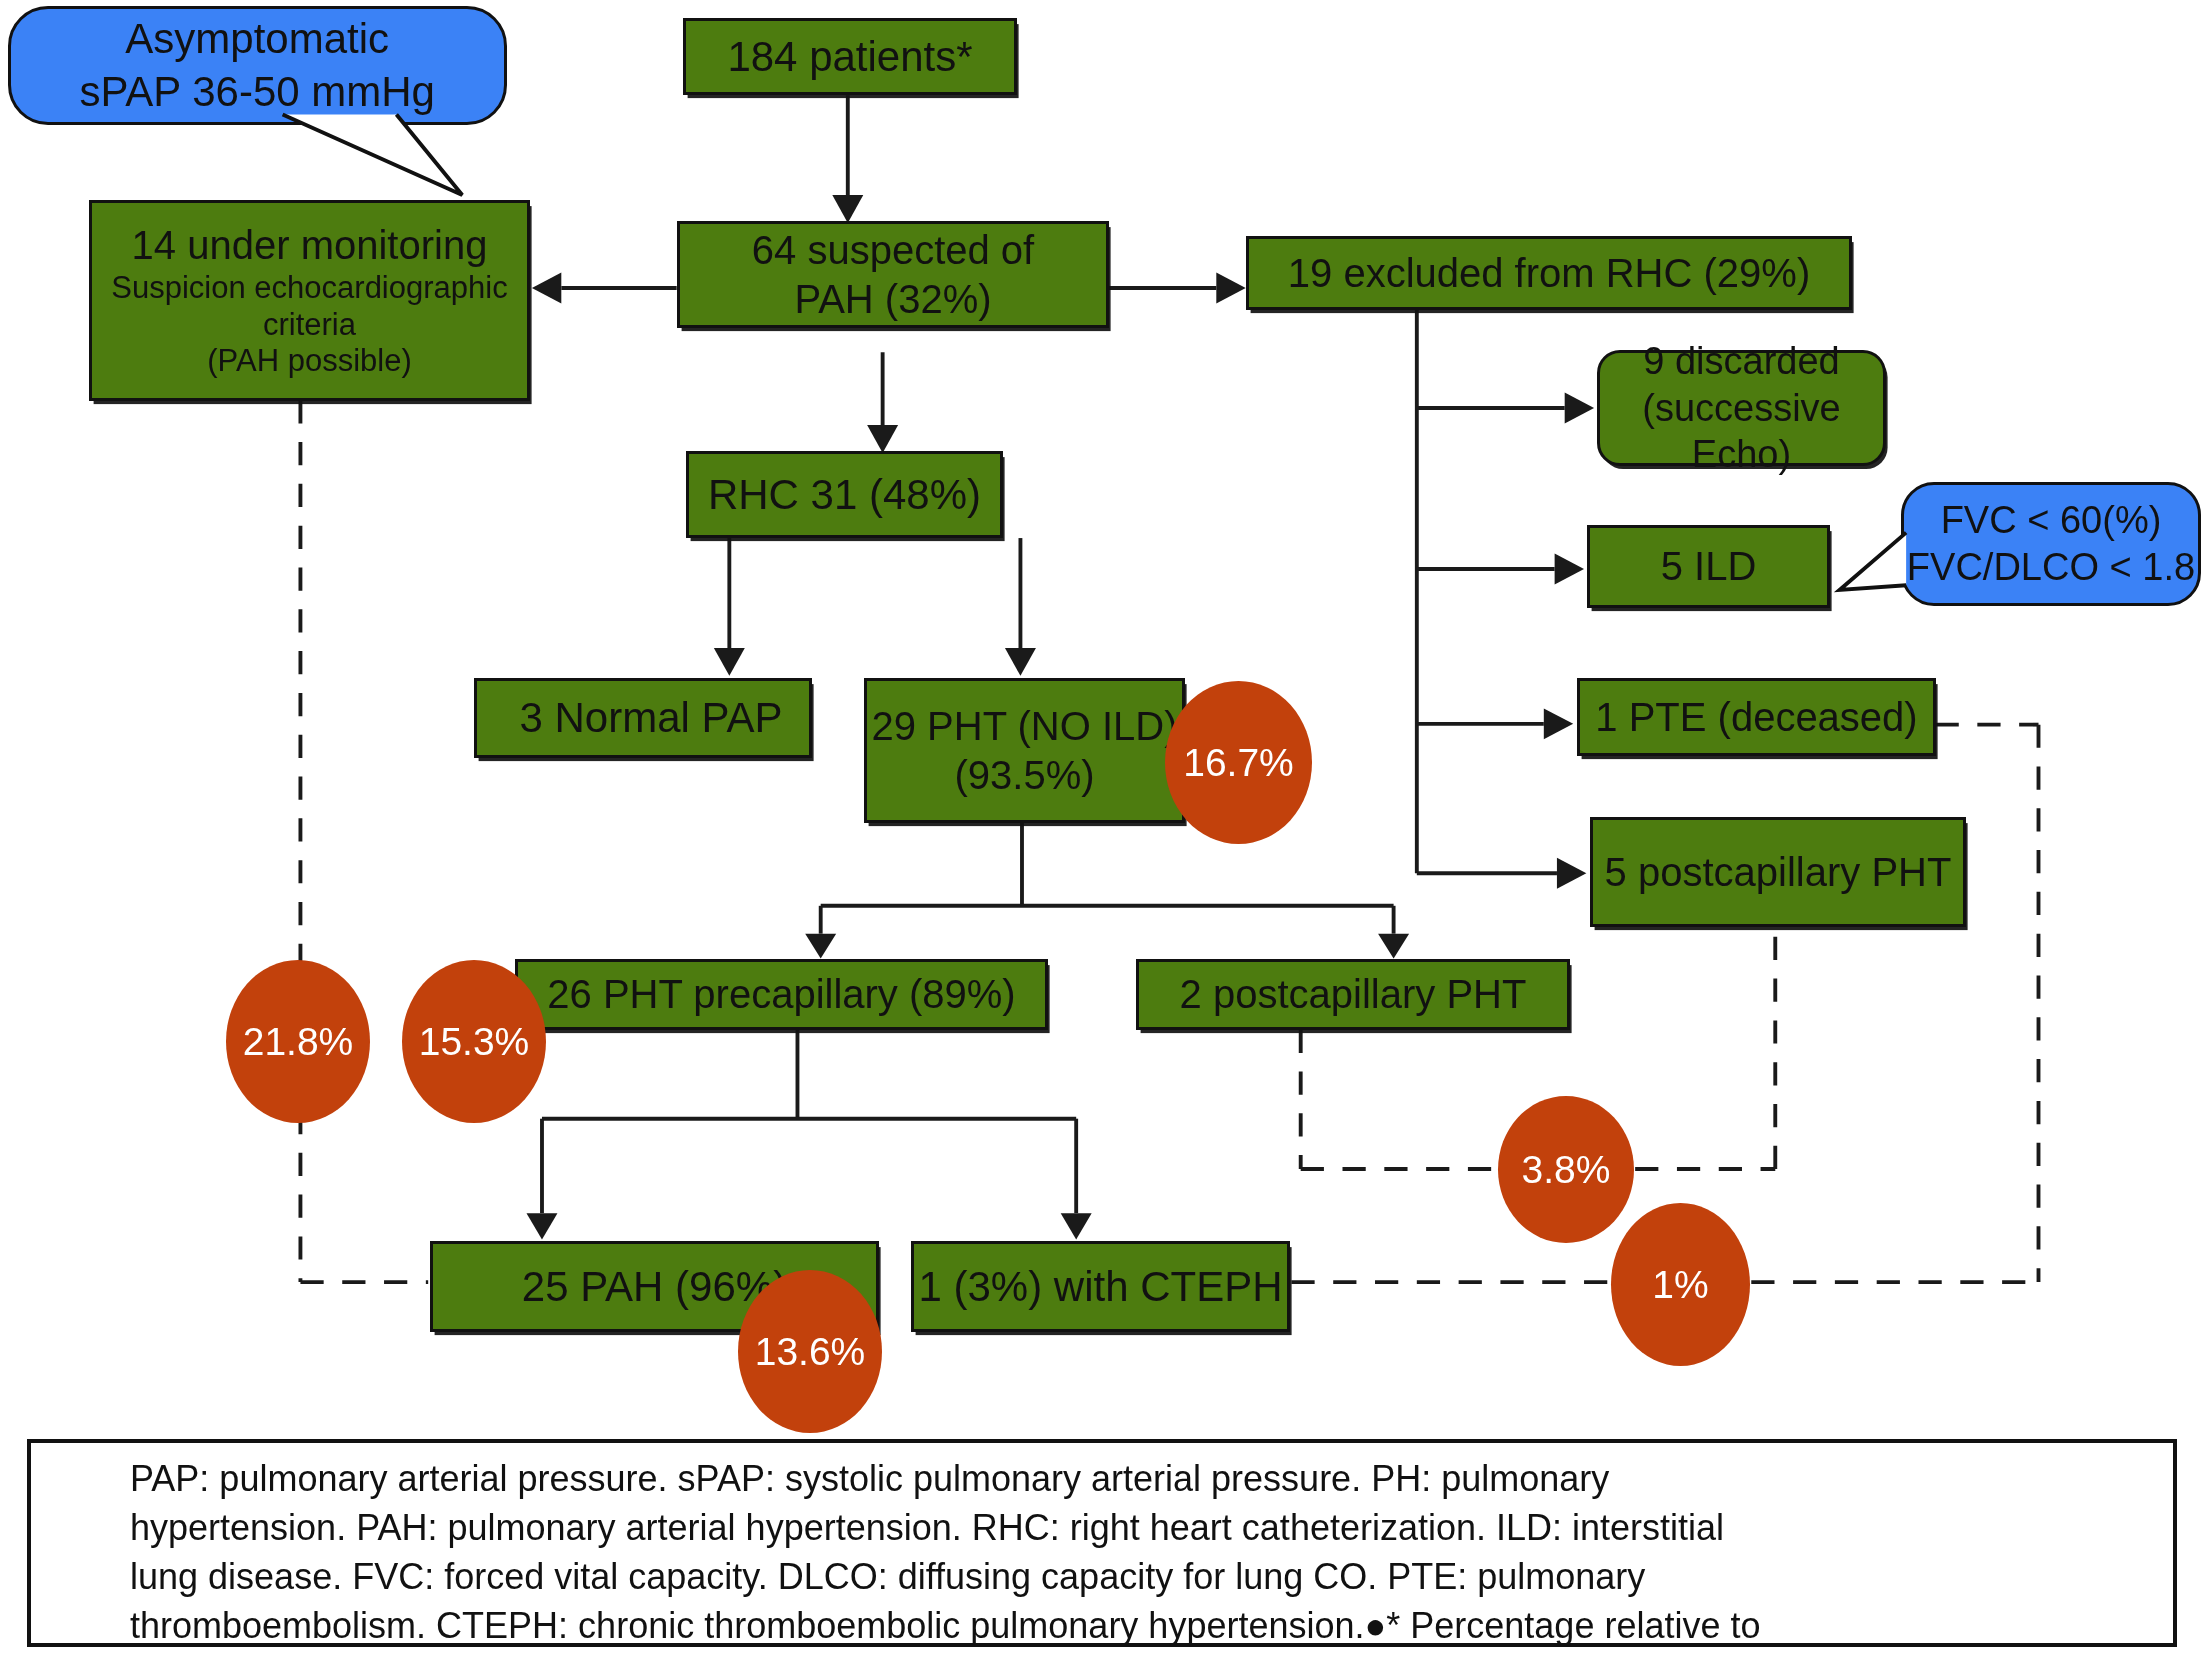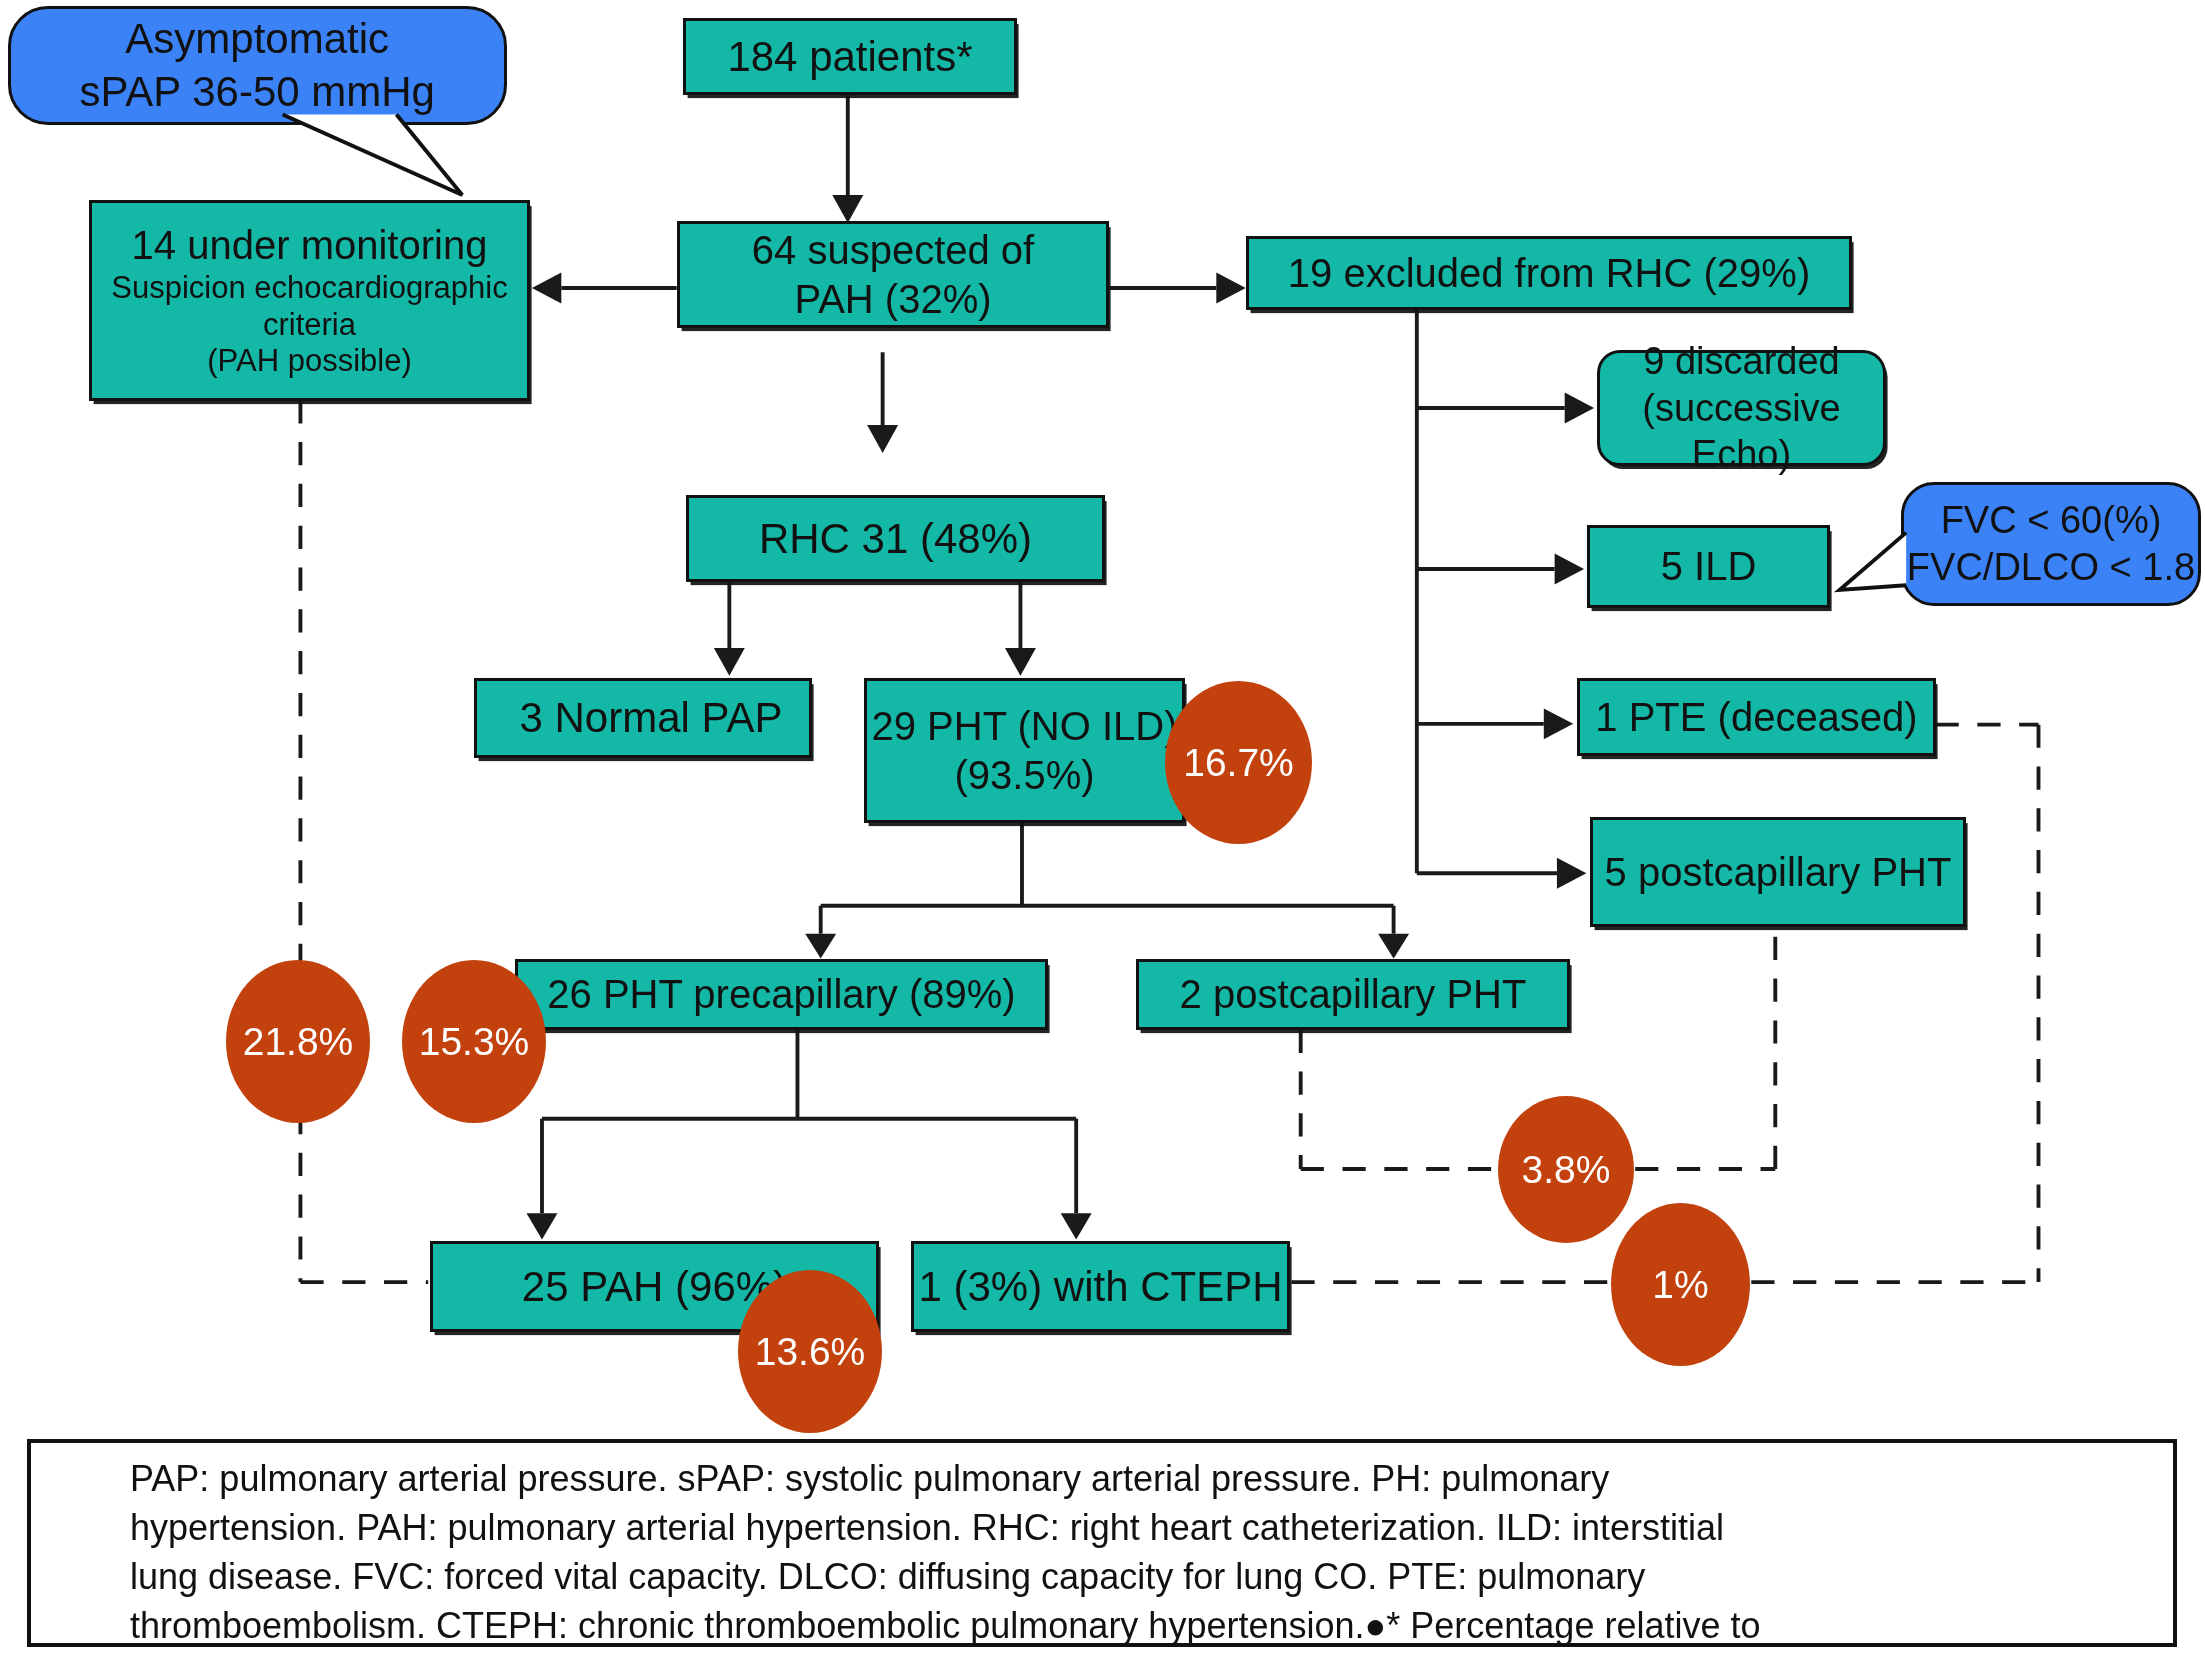--- a/index.html
+++ b/index.html
@@ -2,21 +2,21 @@
 <html style="font-size:12.4px"><head>
 <meta charset="utf-8">
 <style>
   html,body{margin:0;padding:0;background:#ffffff;}
   #canvas{
     position:relative;width:2205px;height:1656px;background:#ffffff;overflow:hidden;
     font-family:"Liberation Sans","DejaVu Sans",sans-serif;color:#111;
   }
   svg.layer{position:absolute;left:0;top:0;width:2205px;height:1656px;pointer-events:none;}
   .box{
-    position:absolute;background:#14b8a6;border:3.9px solid #111;
+    position:absolute;background:#4d7c0f;border:3.9px solid #111;
     display:flex;flex-direction:column;align-items:center;justify-content:center;
     text-align:center;z-index:2;box-sizing:border-box;line-height:1.22;
     box-shadow:3.1px 4.6px 0 -1.5px rgba(17,17,17,.92);
   }
   .bubble{
     position:absolute;background:#3b82f6;border:3.9px solid #111;border-radius:40px;
     display:flex;flex-direction:column;align-items:center;justify-content:center;
     text-align:center;z-index:2;box-sizing:border-box;line-height:1.25;box-shadow:none;
   }
   .t54{font-size:42px;}
@@ -142,21 +142,21 @@
   </div>
 
   <div class="box t52" style="left:1577px;top:678px;width:359px;height:78px;">
     <div>1 PTE (deceased)</div>
   </div>
 
   <div class="box t52" style="left:1590px;top:817px;width:376px;height:110px;">
     <div>5 postcapillary PHT</div>
   </div>
 
-  <div class="box t54" style="left:686px;top:451px;width:419px;height:87px;margin-top:44px;">
+  <div class="box t54" style="left:686px;top:451px;width:317px;height:87px;">
     <div>RHC 31 (48%)</div>
   </div>
 
   <div class="box t54" style="left:474px;top:678px;width:338px;height:80px;padding-left:16px;">
     <div>3 Normal PAP</div>
   </div>
 
   <div class="box t52" style="left:864px;top:678px;width:321px;height:145px;">
     <div>29 PHT (NO ILD)</div>
     <div>(93.5%)</div>

